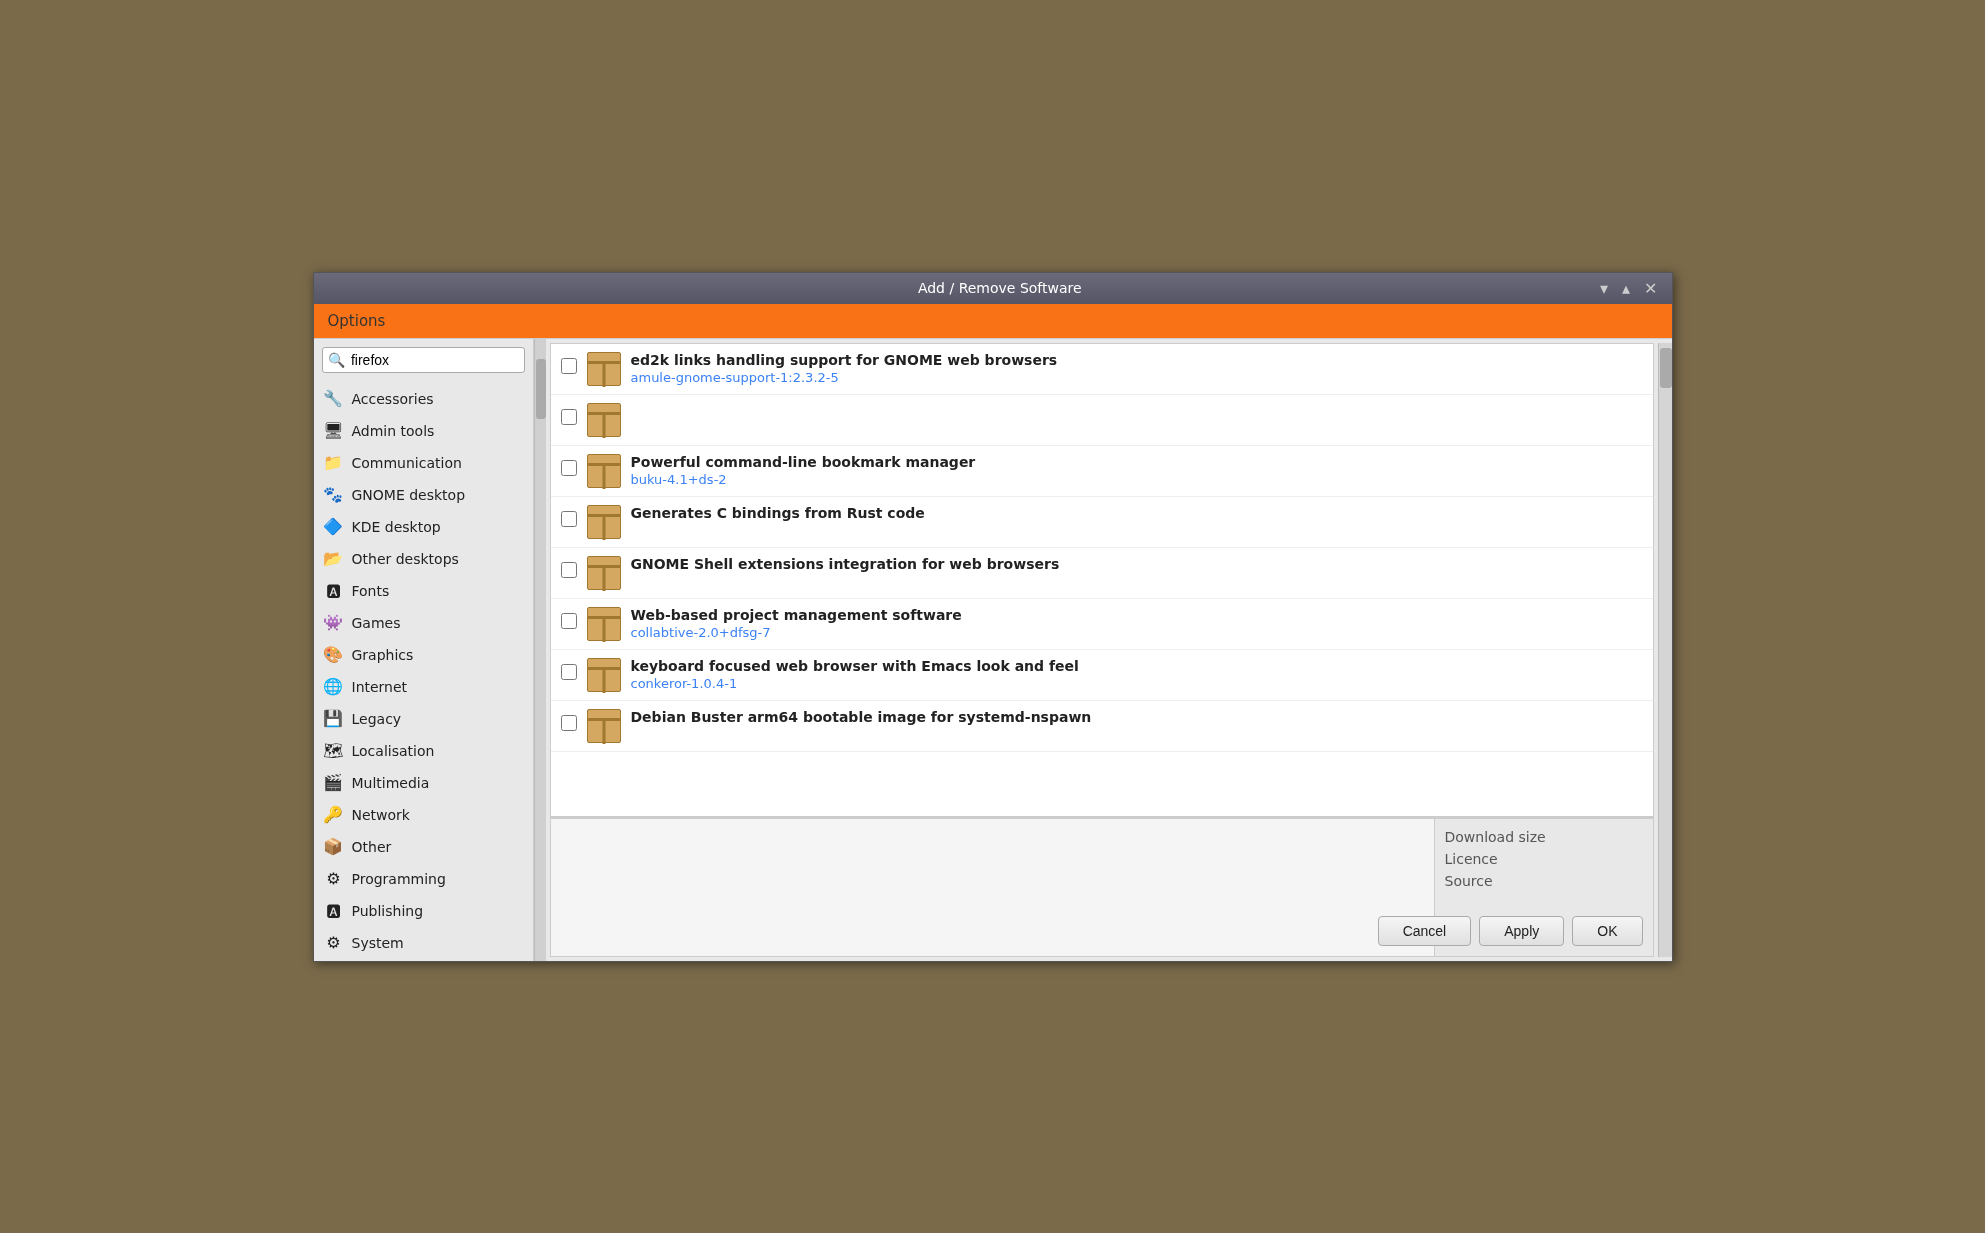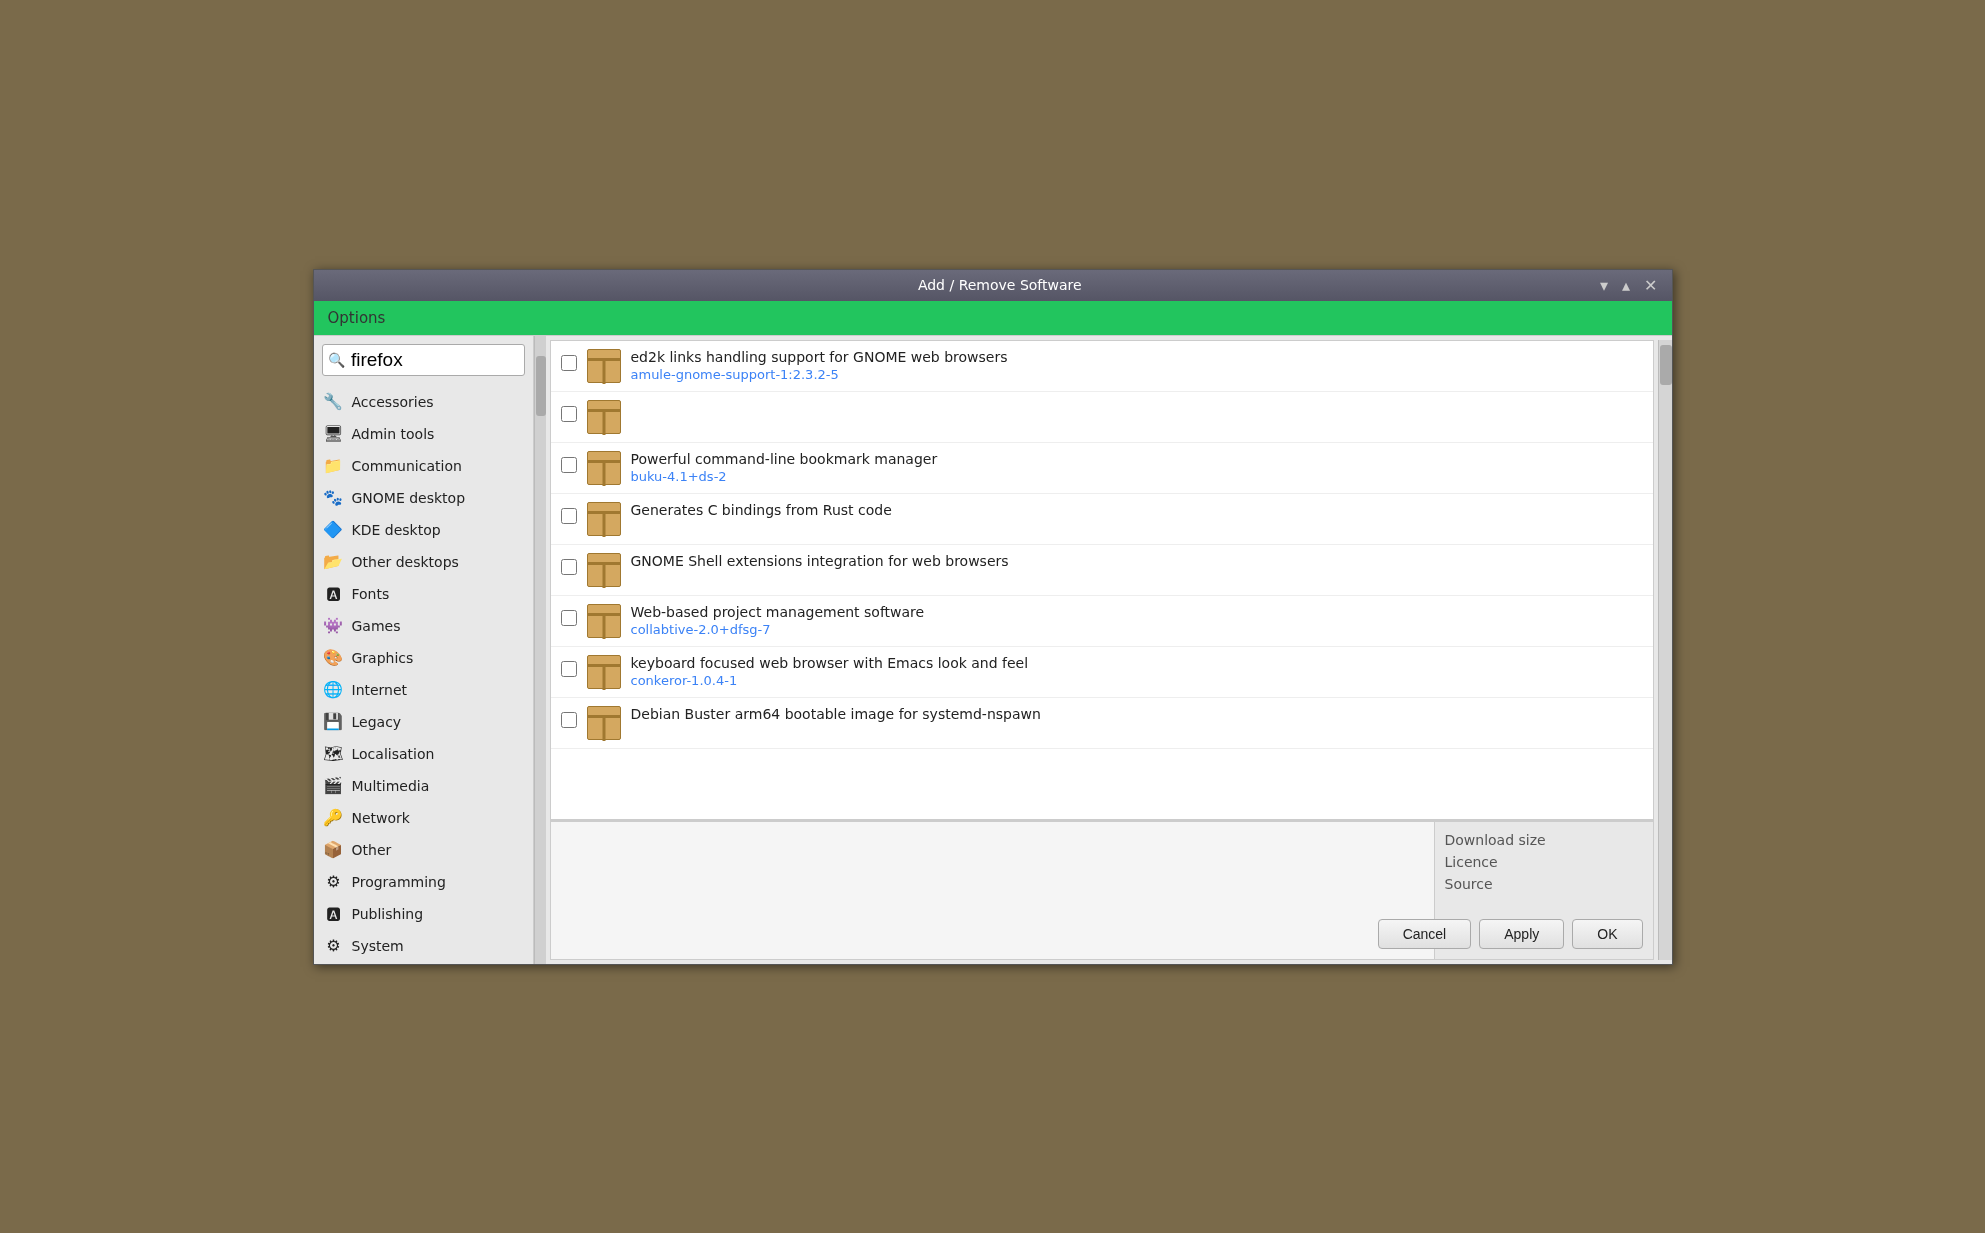--- a/index.html
+++ b/index.html
@@ -42,21 +42,21 @@
       border: none;
       color: #ccc;
       cursor: pointer;
       font-size: 16px;
       padding: 0 4px;
     }
     .options-bar {
       padding: 8px 14px;
       font-size: 15px;
       color: #333;
-      background: #22c55e;
+      background: #f97316;
       border-bottom: 1px solid #ccc;
     }
     .main-content {
       display: flex;
       flex: 1;
       background: #e8e8e8;
     }
     .sidebar {
       width: 220px;
       background: #e8e8e8;
@@ -75,21 +75,21 @@
       padding: 4px 6px;
     }
     .search-icon {
       margin-right: 5px;
       font-size: 14px;
       color: #666;
     }
     .search-input {
       border: none;
       outline: none;
-      font-size: 19px;
+      font-size: 14px;
       width: 100%;
       background: transparent;
     }
     .sidebar-list {
       overflow-y: auto;
       flex: 1;
       padding: 2px 0;
     }
     .sidebar-item {
       display: flex;
@@ -150,20 +150,21 @@
       height: 16px;
       flex-shrink: 0;
     }
     .pkg-info {
       flex: 1;
     }
     .pkg-title {
       font-size: 14px;
       color: #222;
       margin-bottom: 2px;
+      font-weight: bold;
     }
     .pkg-name {
       font-size: 13px;
       color: #3b82f6;
     }
     .bottom-area {
       display: flex;
       height: 140px;
       border-top: 1px solid #ccc;
       margin: 0 4px 4px 4px;

